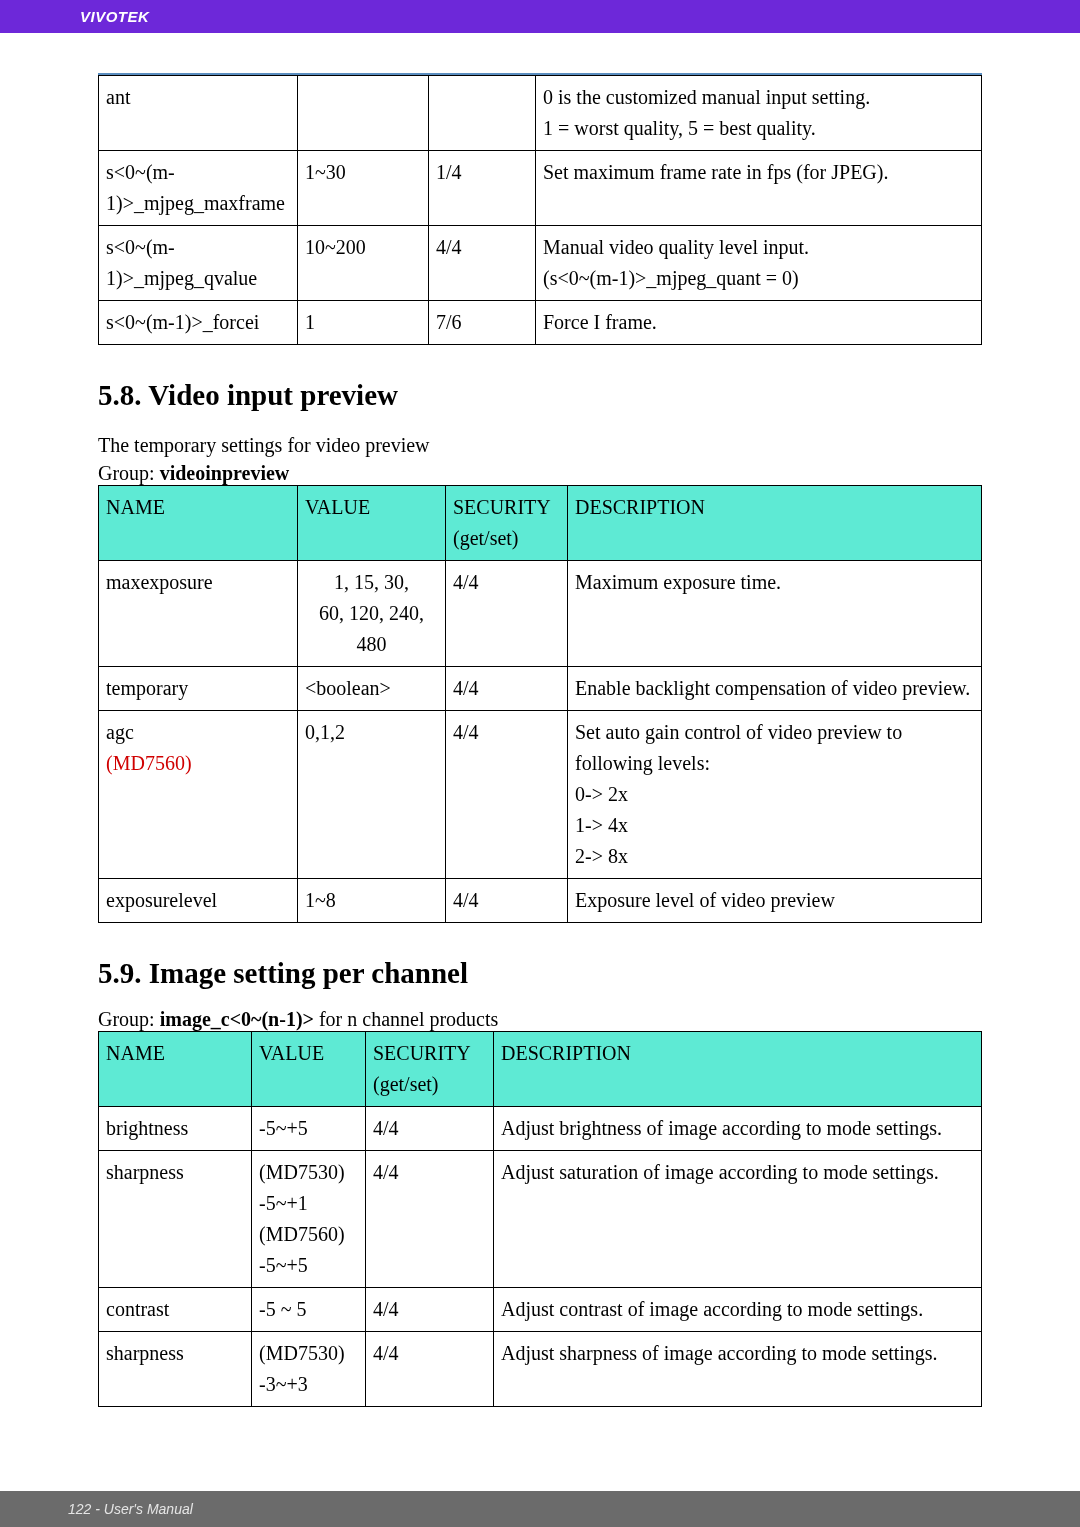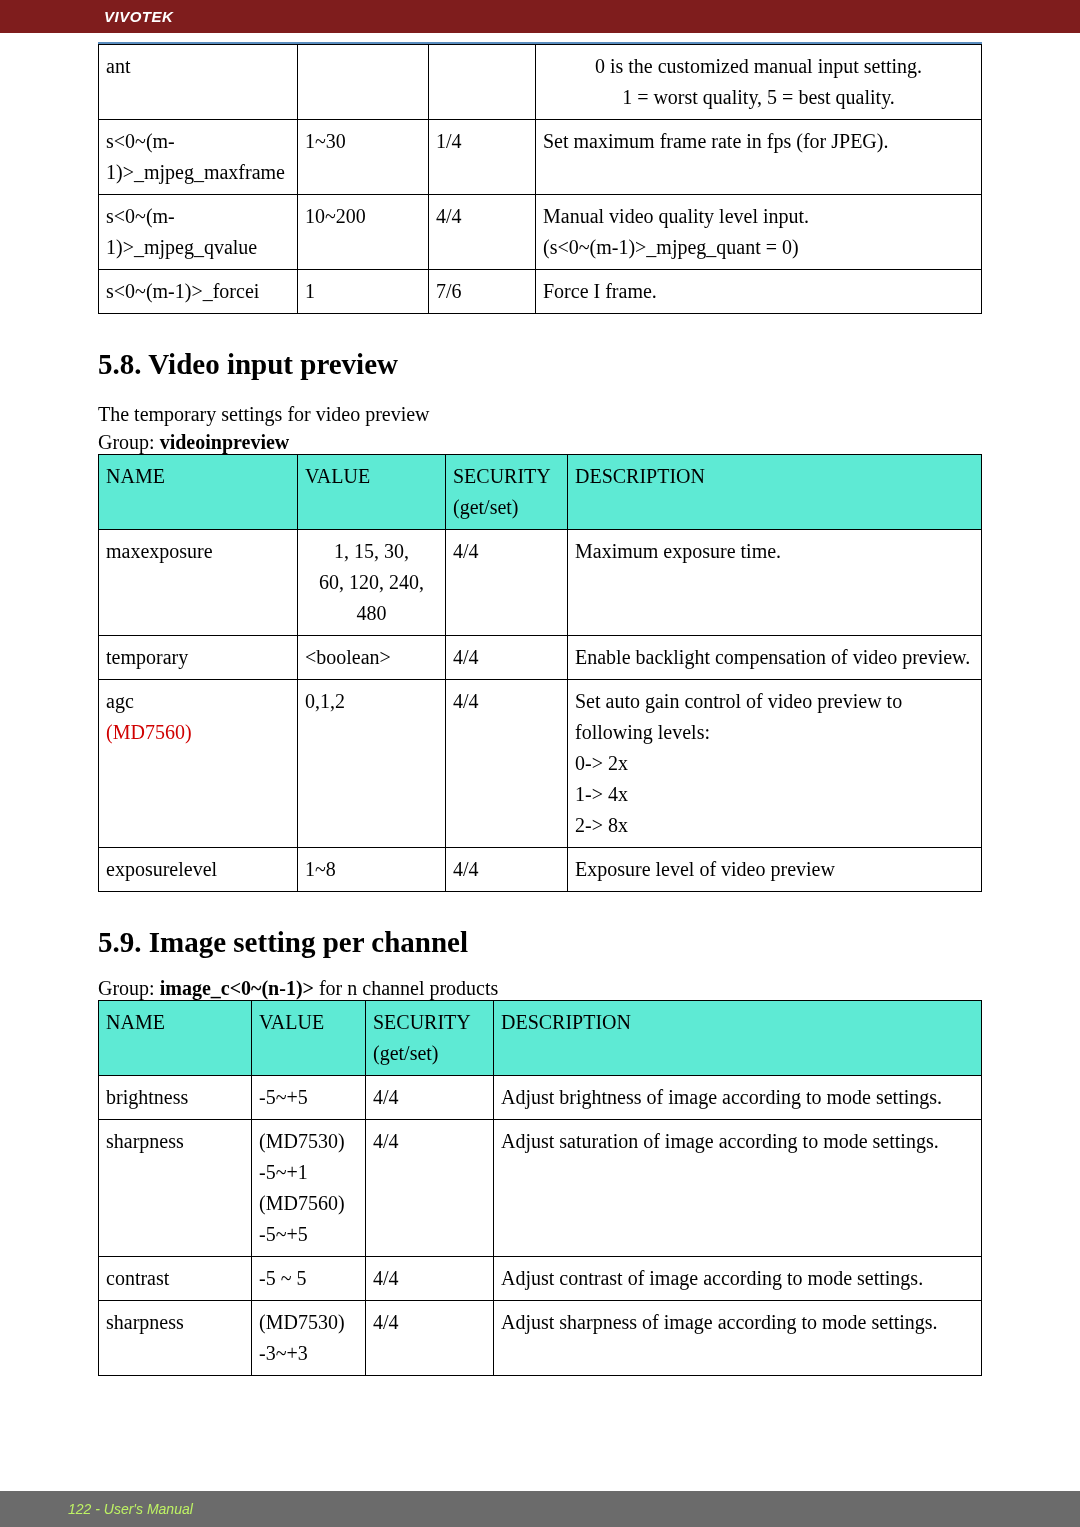--- a/index.html
+++ b/index.html
@@ -9,31 +9,31 @@
   }
   body {
     width: 1080px;
     height: 1527px;
     background: #ffffff;
     font-family: 'Times New Roman', Times, serif;
     color: #000;
     position: relative;
   }
   .header-bar {
-    background: #7f1d1d;
+    background: #6d28d9;
     color: #fff;
     font-style: italic;
     font-weight: bold;
     font-family: Arial, sans-serif;
     font-size: 15px;
-    padding: 8px 0 8px 104px;
+    padding: 8px 0 8px 80px;
     letter-spacing: 0.5px;
   }
   .content {
-    padding: 9px 98px 0 98px;
+    padding: 40px 98px 0 98px;
   }
   .divider-line {
     border: none;
     border-top: 2px solid #5a8dbf;
     margin-bottom: 0;
   }
   table.param {
     width: 100%;
     border-collapse: collapse;
     table-layout: fixed;
@@ -82,21 +82,21 @@
     margin-bottom: 0px;
   }
   .group-line strong { font-weight: bold; }
   .red { color: #d00000; }
   .footer-bar {
     position: absolute;
     bottom: 0;
     left: 0;
     right: 0;
     background: #6b6b6b;
-    color: #bef264;
+    color: #e5e5e5;
     font-style: italic;
     font-family: Arial, sans-serif;
     font-size: 14px;
     padding: 10px 0 10px 68px;
   }
 </style>
 </head>
 <body>
 
 <div class="header-bar">
@@ -112,21 +112,21 @@
       <col class="c1">
         <col class="c2">
         <col class="c3">
         <col class="c4">
     </colgroup>
     <tbody>
       <tr>
         <td>ant</td>
         <td></td>
         <td></td>
-        <td style="white-space: pre-line; text-align: center;">0 is the customized manual input setting.
+        <td style="white-space: pre-line;">0 is the customized manual input setting.
 1 = worst quality, 5 = best quality.</td>
       </tr>
       <tr>
         <td>s&lt;0~(m-1)&gt;_mjpeg_maxframe</td>
         <td>1~30</td>
         <td>1/4</td>
         <td>Set maximum frame rate in fps (for JPEG).</td>
       </tr>
       <tr>
         <td>s&lt;0~(m-1)&gt;_mjpeg_qvalue</td>

